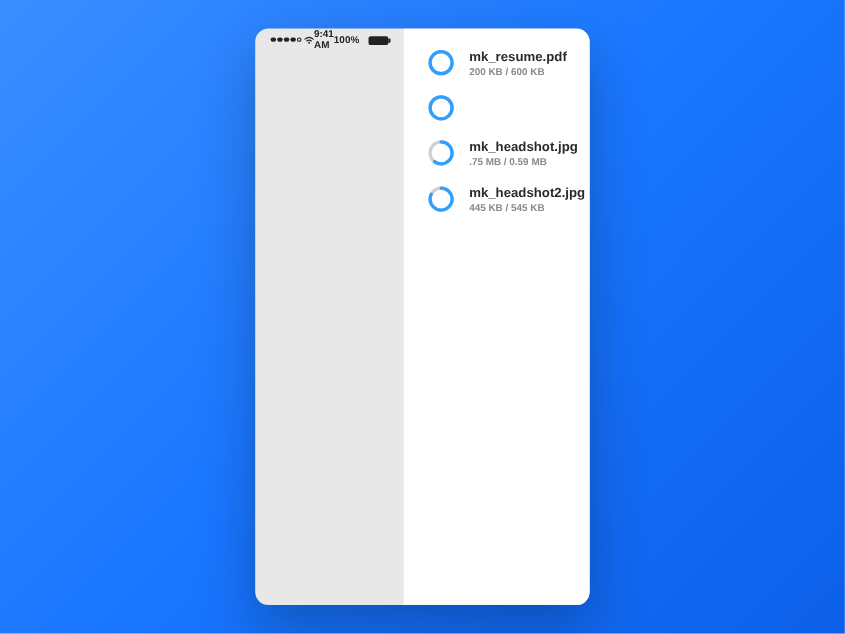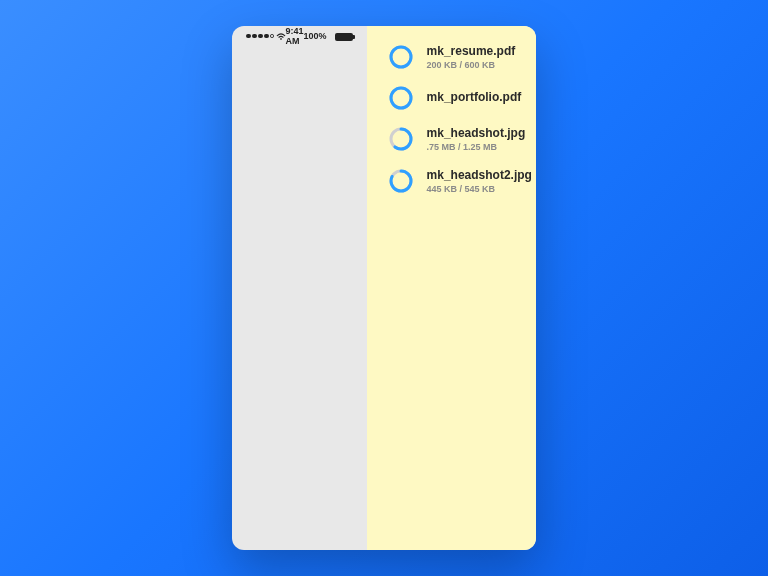--- a/index.html
+++ b/index.html
@@ -118,21 +118,21 @@
       border: none;
       border-radius: 18px;
       padding: 6px 28px;
       font-size: 14px;
       font-weight: 400;
       cursor: pointer;
       box-shadow: 0 6px 12px -2px rgba(58,108,255,0.5);
     }
     .file-list {
       flex: 1;
-      background: #fef9c3;
+      background: #ffffff;
       padding: 18px 18px 12px 22px;
       position: relative;
     }
     .file-row {
       display: flex;
       align-items: center;
       gap: 14px;
       margin-bottom: 16px;
     }
     .progress-ring { width: 24px; height: 24px; flex-shrink: 0; }
@@ -194,36 +194,35 @@
             <path class="check-icon" d="M3 8.5 L6.5 12 L13 4.5"></path>
           </svg>
         </div>
       </div>
       <div class="file-row">
         <svg class="progress-ring" viewBox="0 0 24 24">
     <circle cx="12" cy="12" r="10" stroke="#d0d0d0" stroke-width="3" fill="none"></circle>
     <circle cx="12" cy="12" r="10" stroke="#2fa0ff" stroke-width="3" fill="none" stroke-dasharray="62.83185307179586" stroke-dashoffset="0" transform="rotate(-90 12 12)" stroke-linecap="round"></circle>
   </svg>
         <div class="file-info">
-       <div class="file-name">mk_portfolio.pdf</div>
      </div>
         <div class="file-action">
           <svg width="16" height="16" viewBox="0 0 16 16">
             <path class="check-icon" d="M3 8.5 L6.5 12 L13 4.5"></path>
           </svg>
         </div>
       </div>
       <div class="file-row">
         <svg class="progress-ring" viewBox="0 0 24 24">
     <circle cx="12" cy="12" r="10" stroke="#d0d0d0" stroke-width="3" fill="none"></circle>
     <circle cx="12" cy="12" r="10" stroke="#2fa0ff" stroke-width="3" fill="none" stroke-dasharray="62.83185307179586" stroke-dashoffset="25.132741228718345" transform="rotate(-90 12 12)" stroke-linecap="round"></circle>
   </svg>
         <div class="file-info">
        <div class="file-name">mk_headshot.jpg</div>
-       <div class="file-meta">.75 MB / 1.25 MB</div>
+       <div class="file-meta">.75 MB / 0.59 MB</div>
      </div>
         <div class="file-action">
           <svg width="14" height="14" viewBox="0 0 14 14">
             <path class="x-icon" d="M3 3 L11 11 M11 3 L3 11"></path>
           </svg>
         </div>
       </div>
       <div class="file-row">
         <svg class="progress-ring" viewBox="0 0 24 24">
     <circle cx="12" cy="12" r="10" stroke="#d0d0d0" stroke-width="3" fill="none"></circle>

